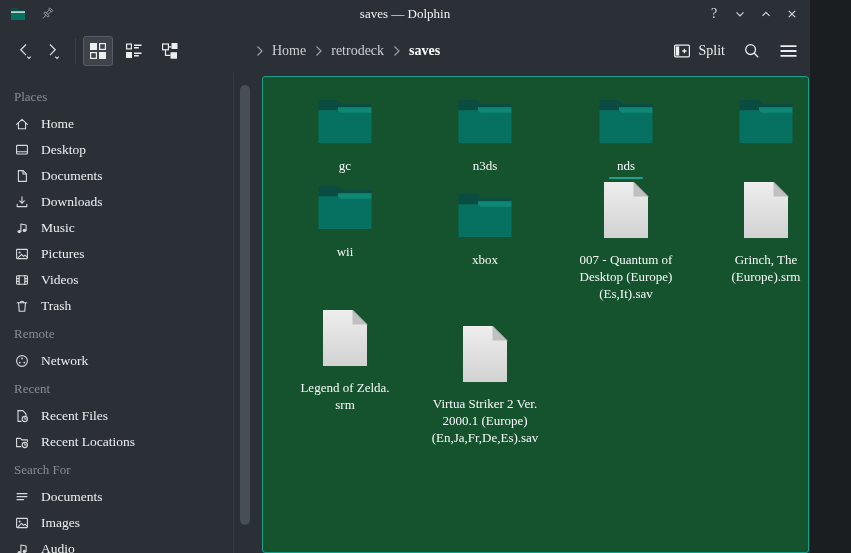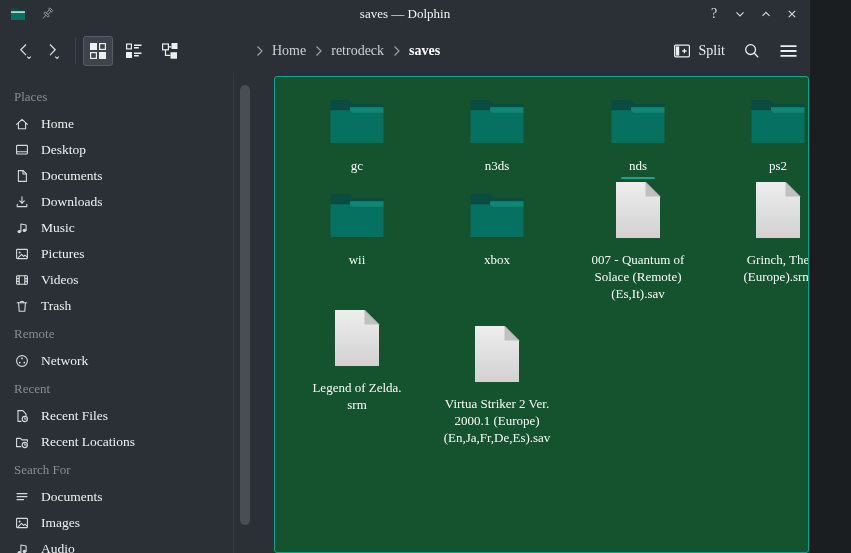--- a/index.html
+++ b/index.html
@@ -24,21 +24,21 @@
   .tb-sep { width:1px; height:26px; background:#3d434a; margin:0 7px 0 9px; }
   .view-btn { width:30px; height:30px; border-radius:3px; display:flex; align-items:center; justify-content:center; margin-right:6px; border:1px solid transparent; }
   .view-btn.selected { background:#3e444a; border-color:#565d64; }
   .breadcrumb { display:flex; align-items:center; margin-left:64px; gap:2px; font-size:14px; }
   .crumb { color:#cdd0d3; padding:0 6px; }
   .crumb.current { color:#fcfcfc; font-weight:bold; }
   .crumb-sep { color:#9aa0a5; display:flex; align-items:center; }
   .toolbar .right { margin-left:auto; display:flex; align-items:center; gap:18px; }
   .split-btn { display:flex; align-items:flex-start; gap:8px; font-size:14px; color:#eceeef; }
   
-  .content { display:flex; height:480px;gap:12px; }
+  .content { display:flex; height:480px; }
   .sidebar { width:258px; position:relative; padding-top:9px; overflow:hidden; flex:none; }
   .sidebar::after { content:""; position:absolute; top:0; bottom:0; right:24px; width:1px; background:#34393f; }
   .section-header { color:#878d92; font-size:13px; padding:7px 0 6px 14px; }
   .side-item { height:26px; display:flex; align-items:center; padding-left:14px; gap:11px; color:#eef0f1; font-size:13.5px; white-space:nowrap; }
   .side-item .ic { width:16px; height:16px; flex:none; display:flex; }
   .sb-scroll { position:absolute; top:12px; right:8px; width:10px; height:440px; border-radius:5px; background:#474e54; }
   
   .main { flex:1; margin:3px 1px 0 4px; border:1px solid #18a08d; border-radius:3px; background:#14532d; position:relative; overflow:hidden; }
   .grid-item { position:absolute; width:140px; text-align:center; }
   .icon-box { height:58px; display:flex; align-items:flex-end; justify-content:center; }
@@ -358,25 +358,22 @@
           </div>
         </div>
         <div class="grid-item" title="ps2" style="left: 433px; top: 14px;">
           <div class="icon-box">
             <span><svg width="56" height="48" viewBox="0 0 56 48">
      <path d="M1.5 14 V4.5 Q1.5 3 3 3 H19.5 Q20.4 3 21 3.6 L24.4 7 H53 Q54.5 7 54.5 8.5 V14 Z" fill="#0b4c42"></path>
      <rect x="21" y="10.2" width="33.5" height="5.8" fill="#0f8775"></rect>
      <path d="M1.5 46 V13.2 H19.8 Q20.6 13.2 21.2 13.8 L23.6 15.8 H54.5 V46 Z" fill="#077161"></path>
    </svg></span>
           </div>
-          <div class="item-label">
-            <div>ps2</div>
-          </div>
-        </div>
-        <div class="grid-item" title="wii" style="left: 12px; top: 108px;">
+        </div>
+        <div class="grid-item" title="wii" style="left: 12px; top: 100px;">
           <div class="icon-box">
             <span><svg width="56" height="48" viewBox="0 0 56 48">
      <path d="M1.5 14 V4.5 Q1.5 3 3 3 H19.5 Q20.4 3 21 3.6 L24.4 7 H53 Q54.5 7 54.5 8.5 V14 Z" fill="#0b4c42"></path>
      <rect x="21" y="10.2" width="33.5" height="5.8" fill="#0f8775"></rect>
      <path d="M1.5 46 V13.2 H19.8 Q20.6 13.2 21.2 13.8 L23.6 15.8 H54.5 V46 Z" fill="#077161"></path>
    </svg></span>
           </div>
           <div class="item-label">
             <div>wii</div>
           </div>
@@ -402,21 +399,21 @@
                     <stop offset="1" stop-color="#d2d2d2"></stop>
      </linearGradient>
                 </defs>
      <path d="M1 1 H30.5 L45 15.5 V57 H1 Z" fill="url(#pg6)"></path>
      <path d="M30.5 1 V15.5 H45 Z" fill="#c0c0c0"></path>
      <path d="M30.5 1 L45 15.5" stroke="#a6a6a6" stroke-width="1" fill="none"></path>
    </svg></span>
           </div>
           <div class="item-label">
             <div>007 - Quantum of</div>
-            <div>Solace (Remote)</div>
+            <div>Desktop (Europe)</div>
             <div>(Es,It).sav</div>
           </div>
         </div>
         <div class="grid-item" title="Legend of Zelda.srm" style="left: 12px; top: 236px;">
           <div class="icon-box">
             <span><svg width="46" height="58" viewBox="0 0 46 58">
      <defs>
                   <linearGradient id="pg8" x1="0" y1="0" x2="0" y2="1">
        <stop offset="0" stop-color="#eeeeee"></stop>
                     <stop offset="1" stop-color="#d2d2d2"></stop>

